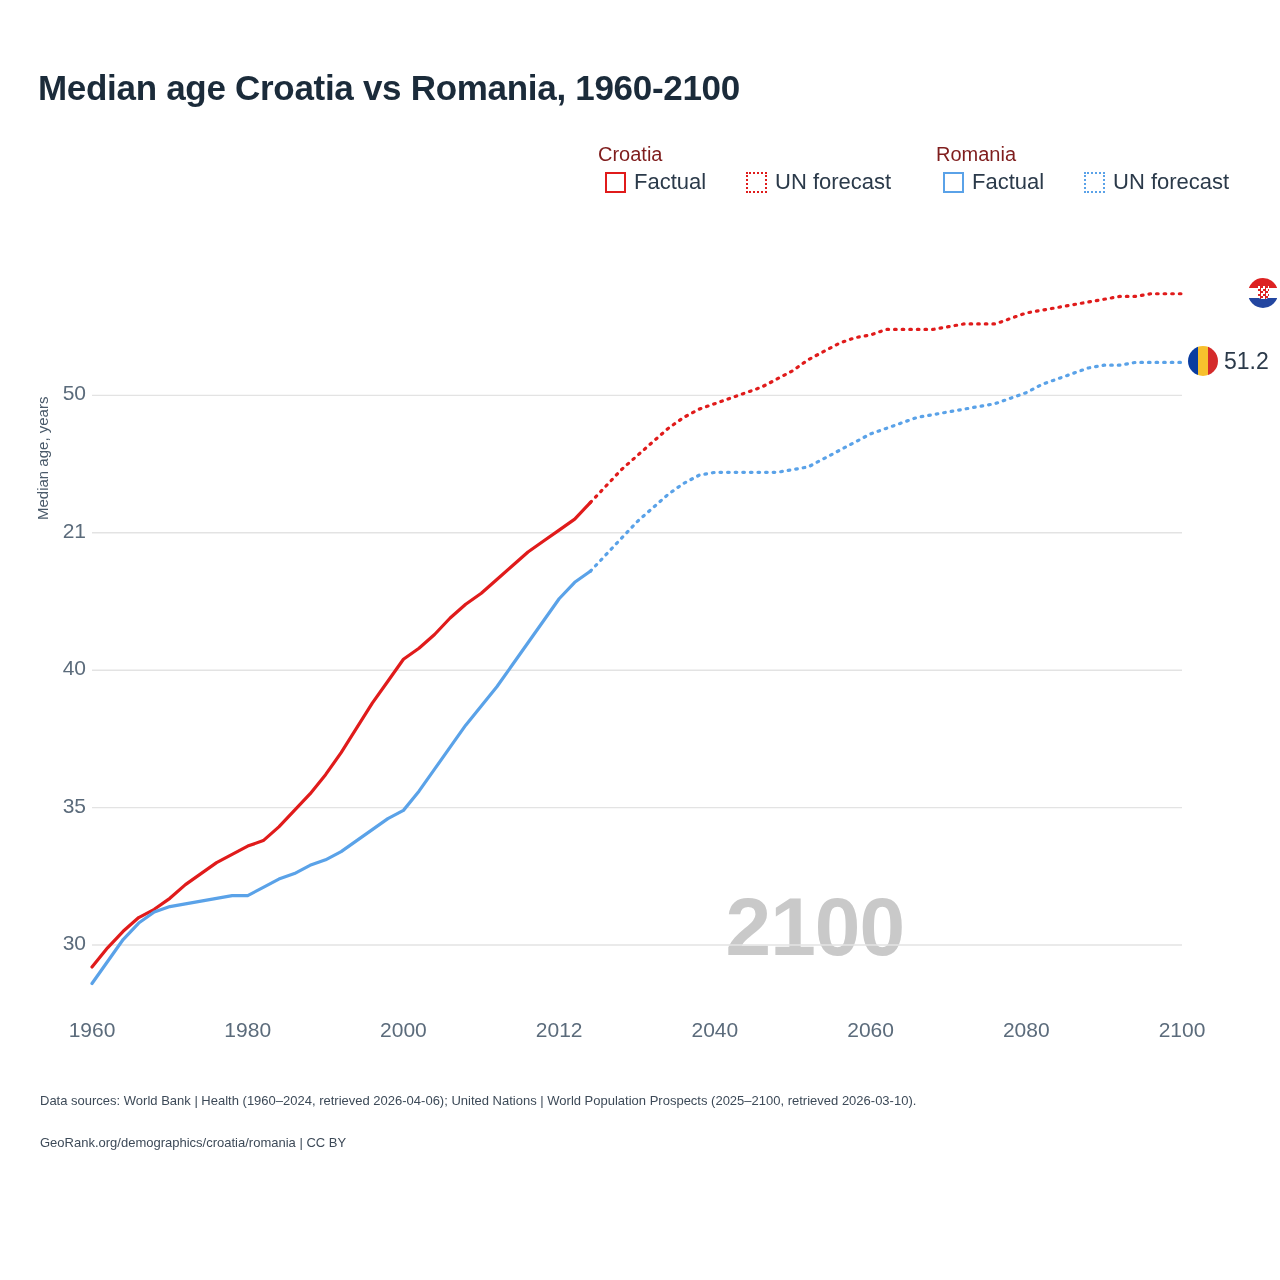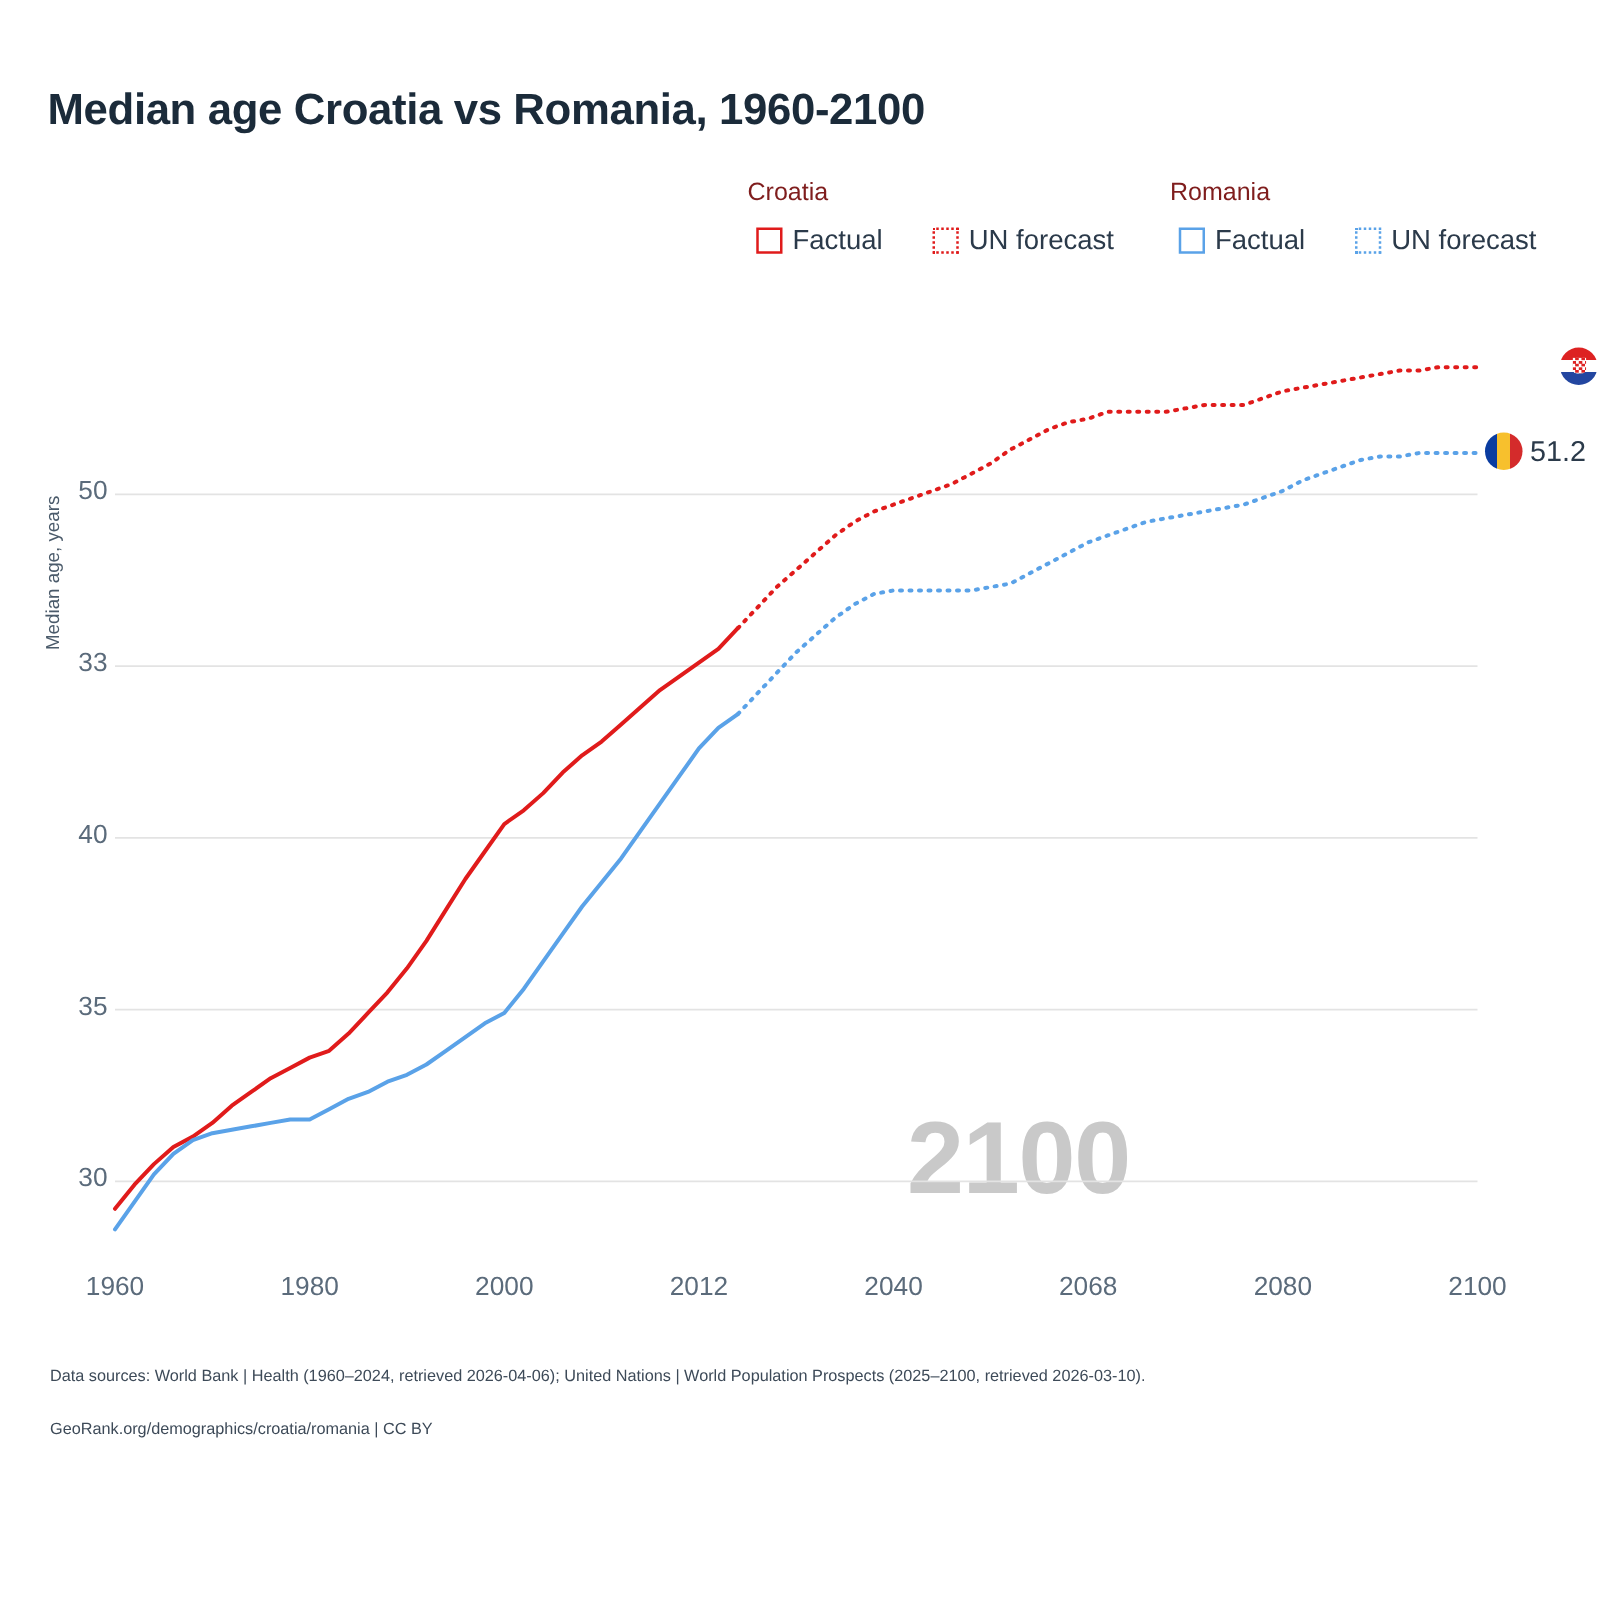--- a/index.html
+++ b/index.html
@@ -44,21 +44,20 @@
   .legend-country {
     position: absolute;
     font-size: 20px;
     color: #7f1d1d;
   }
   .legend-country.c1 { left: 0px; }
   .legend-country.c2 { left: 338px; }
   .legend-items {
     position: relative;
     height: 34px;
-    margin-top: 10px;
   }
   .legend-item {
     position: absolute;
     display: flex;
     align-items: center;
     font-size: 22px;
     color: #2b3a4a;
   }
   .legend-item .swatch {
     width: 21px;
@@ -219,33 +218,33 @@
       <div class="ytick-wrap" style="top: 931.037px;">
         <div class="ytick">30</div>
       </div>
       <div class="ytick-wrap" style="top: 793.63px;">
         <div class="ytick">35</div>
       </div>
       <div class="ytick-wrap" style="top: 656.222px;">
         <div class="ytick">40</div>
       </div>
       <div class="ytick-wrap" style="top: 518.815px;">
-        <div class="ytick">33</div>
+        <div class="ytick">21</div>
       </div>
       <div class="ytick-wrap" style="top: 381.407px;">
         <div class="ytick">50</div>
       </div>
     </div>
   <div id="xtick-layer">
       <div class="xtick" style="left: 92px; top: 1018px;">1960</div>
       <div class="xtick" style="left: 247.714px; top: 1018px;">1980</div>
       <div class="xtick" style="left: 403.429px; top: 1018px;">2000</div>
       <div class="xtick" style="left: 559.143px; top: 1018px;">2012</div>
       <div class="xtick" style="left: 714.857px; top: 1018px;">2040</div>
-      <div class="xtick" style="left: 870.571px; top: 1018px;">2068</div>
+      <div class="xtick" style="left: 870.571px; top: 1018px;">2060</div>
       <div class="xtick" style="left: 1026.29px; top: 1018px;">2080</div>
       <div class="xtick" style="left: 1182px; top: 1018px;">2100</div>
     </div>
 
   <div class="endlabel" id="end-hr" style="left: 1248px; top: 277.726px;">
     <span class="flag flag-hr"></span>
     <span>53.7</span>
   </div>
   <div class="endlabel" id="end-ro" style="left: 1188px; top: 346.43px;">
     <span class="flag flag-ro"></span>

